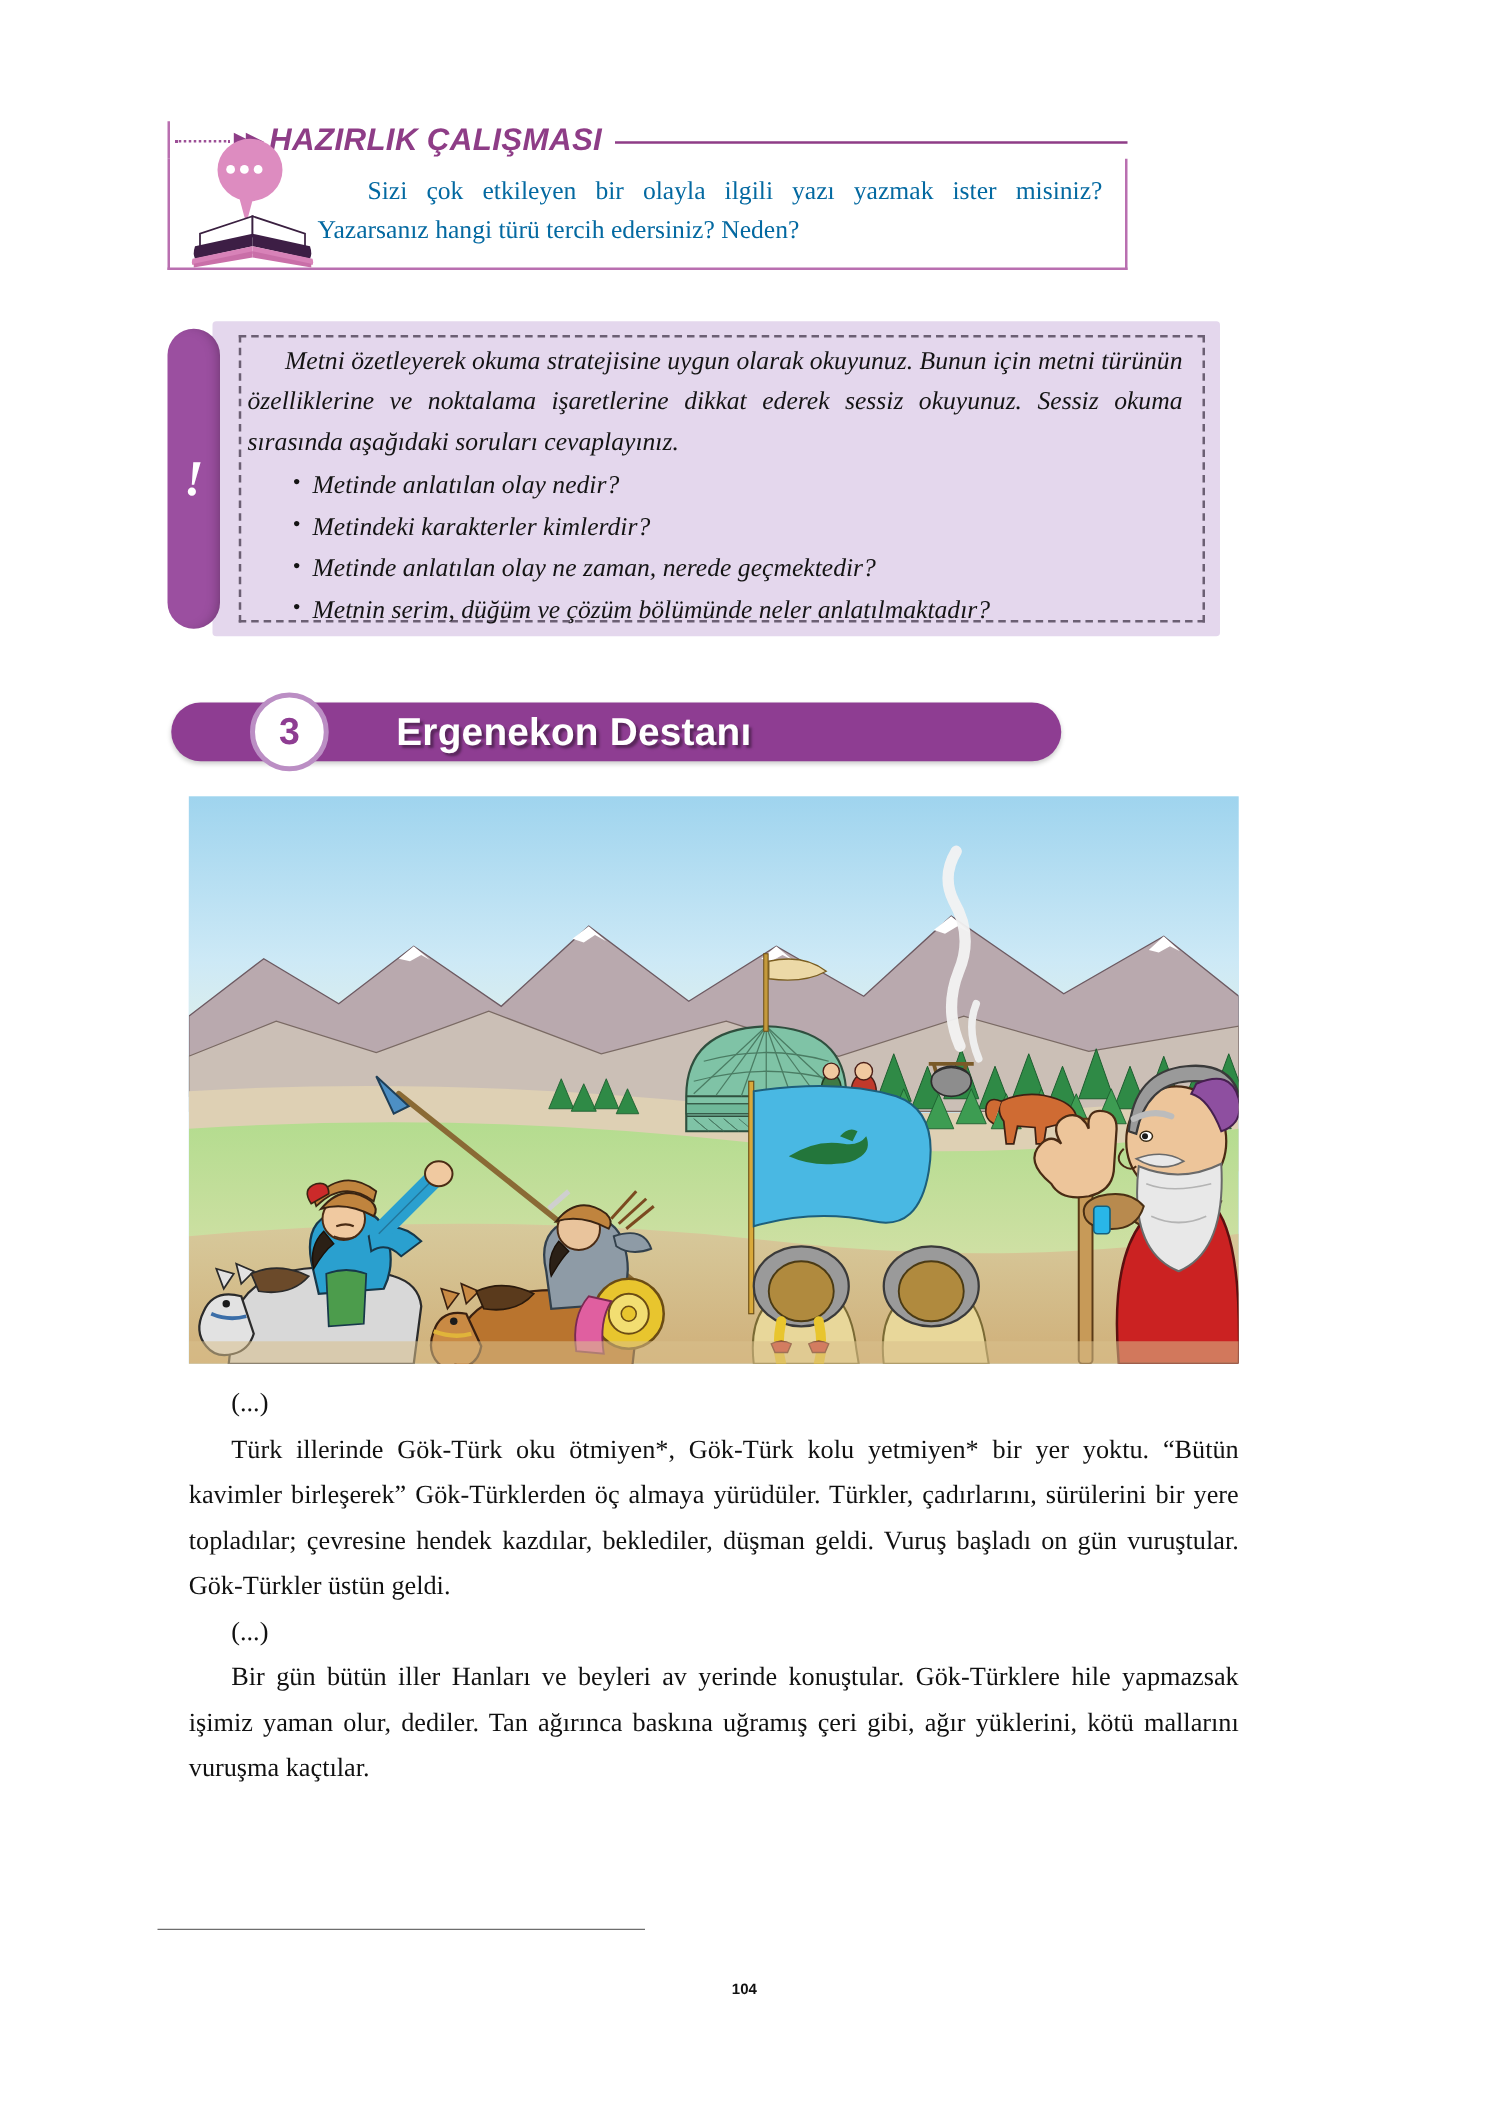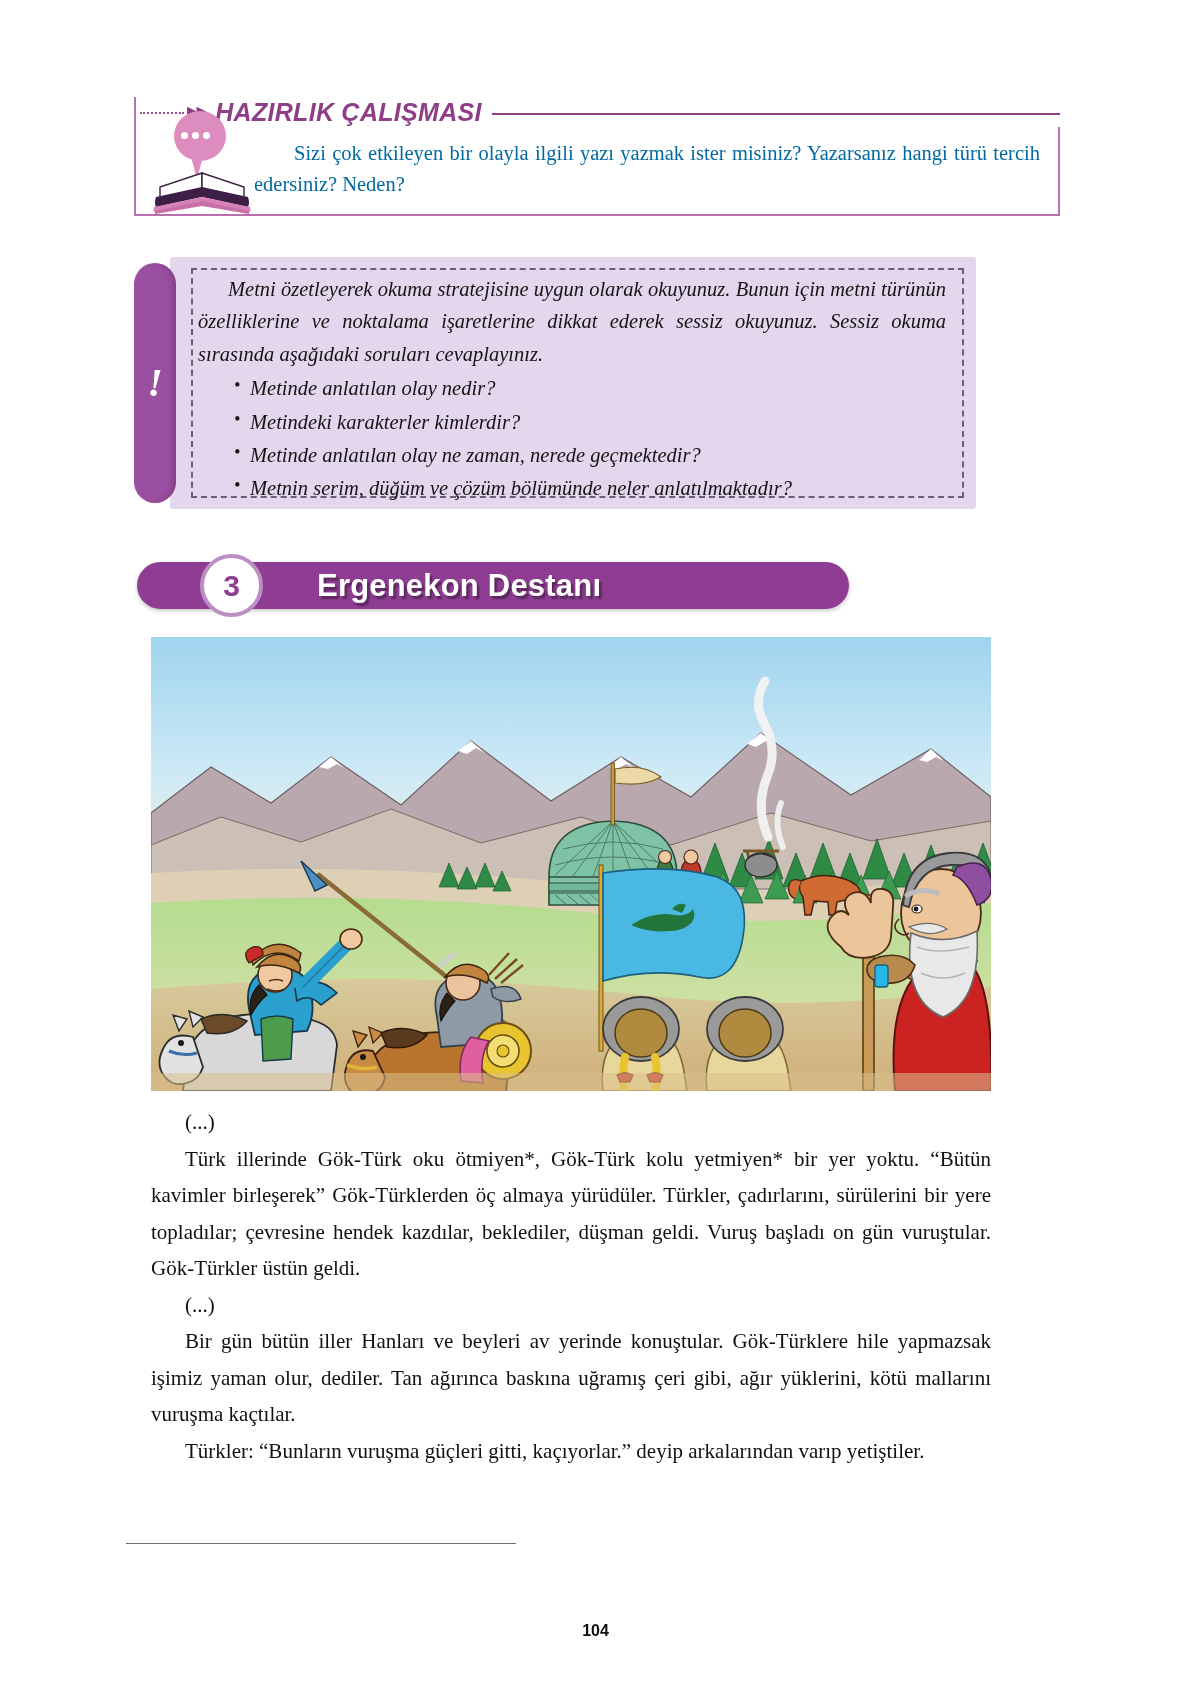--- a/index.html
+++ b/index.html
@@ -19,21 +19,21 @@
     position: absolute;
     inset: 0;
     background: #ffffff;
   }
 
   
   .prep-wrap {
     position: absolute;
     left: 134px;
     top: 97px;
-    width: 926px;
+    width: 768px;
   }
   .prep-title-row {
     display: flex;
     align-items: center;
     height: 30px;
     padding-left: 6px;
     box-sizing: border-box;
   }
   .dotline {
     width: 44px;
@@ -321,23 +321,22 @@
     line-height: 1.5;
   }
   .pagenum {
     position: absolute;
     left: 0;
     right: 0;
     top: 1584px;
     text-align: center;
     font-family: "Liberation Sans", sans-serif;
     font-weight: bold;
-    font-size: 16px;
+    font-size: 12px;
     color: #111111;
-    margin-top: 38px;
   }
 </style>
 </head>
 <body>
 
 <div class="page">
 
   <div class="prep-wrap">
     <div class="prep-title-row">
       <span class="dotline"></span>
@@ -649,19 +648,18 @@
 
       <rect x="0" y="436" width="840" height="18" fill="#d9bf8c" opacity="0.55"></rect>
     </svg>
   </div>
 
   <div class="bodytext">
     <p class="ellip">(...)</p>
     <p>Türk illerinde Gök-Türk oku ötmiyen*, Gök-Türk kolu yetmiyen* bir yer yoktu. “Bütün kavimler birleşerek” Gök-Türklerden öç almaya yürüdüler. Türkler, çadırlarını, sürülerini bir yere topladılar; çevresine hendek kazdılar, beklediler, düşman geldi. Vuruş başladı on gün vuruştular. Gök-Türkler üstün geldi.</p>
     <p class="ellip">(...)</p>
     <p>Bir gün bütün iller Hanları ve beyleri av yerinde konuştular. Gök-Türklere hile yapmazsak işimiz yaman olur, dediler. Tan ağırınca baskına uğramış çeri gibi, ağır yüklerini, kötü mallarını vuruşma kaçtılar.</p>
-    <p>Türkler: “Bunların vuruşma güçleri gitti, kaçıyorlar.” deyip arkalarından varıp yetiştiler.</p>
   </div>
 
   <div class="footrule"></div>
   <div class="pagenum">104</div>
 
 </div>
 
 </body></html>

